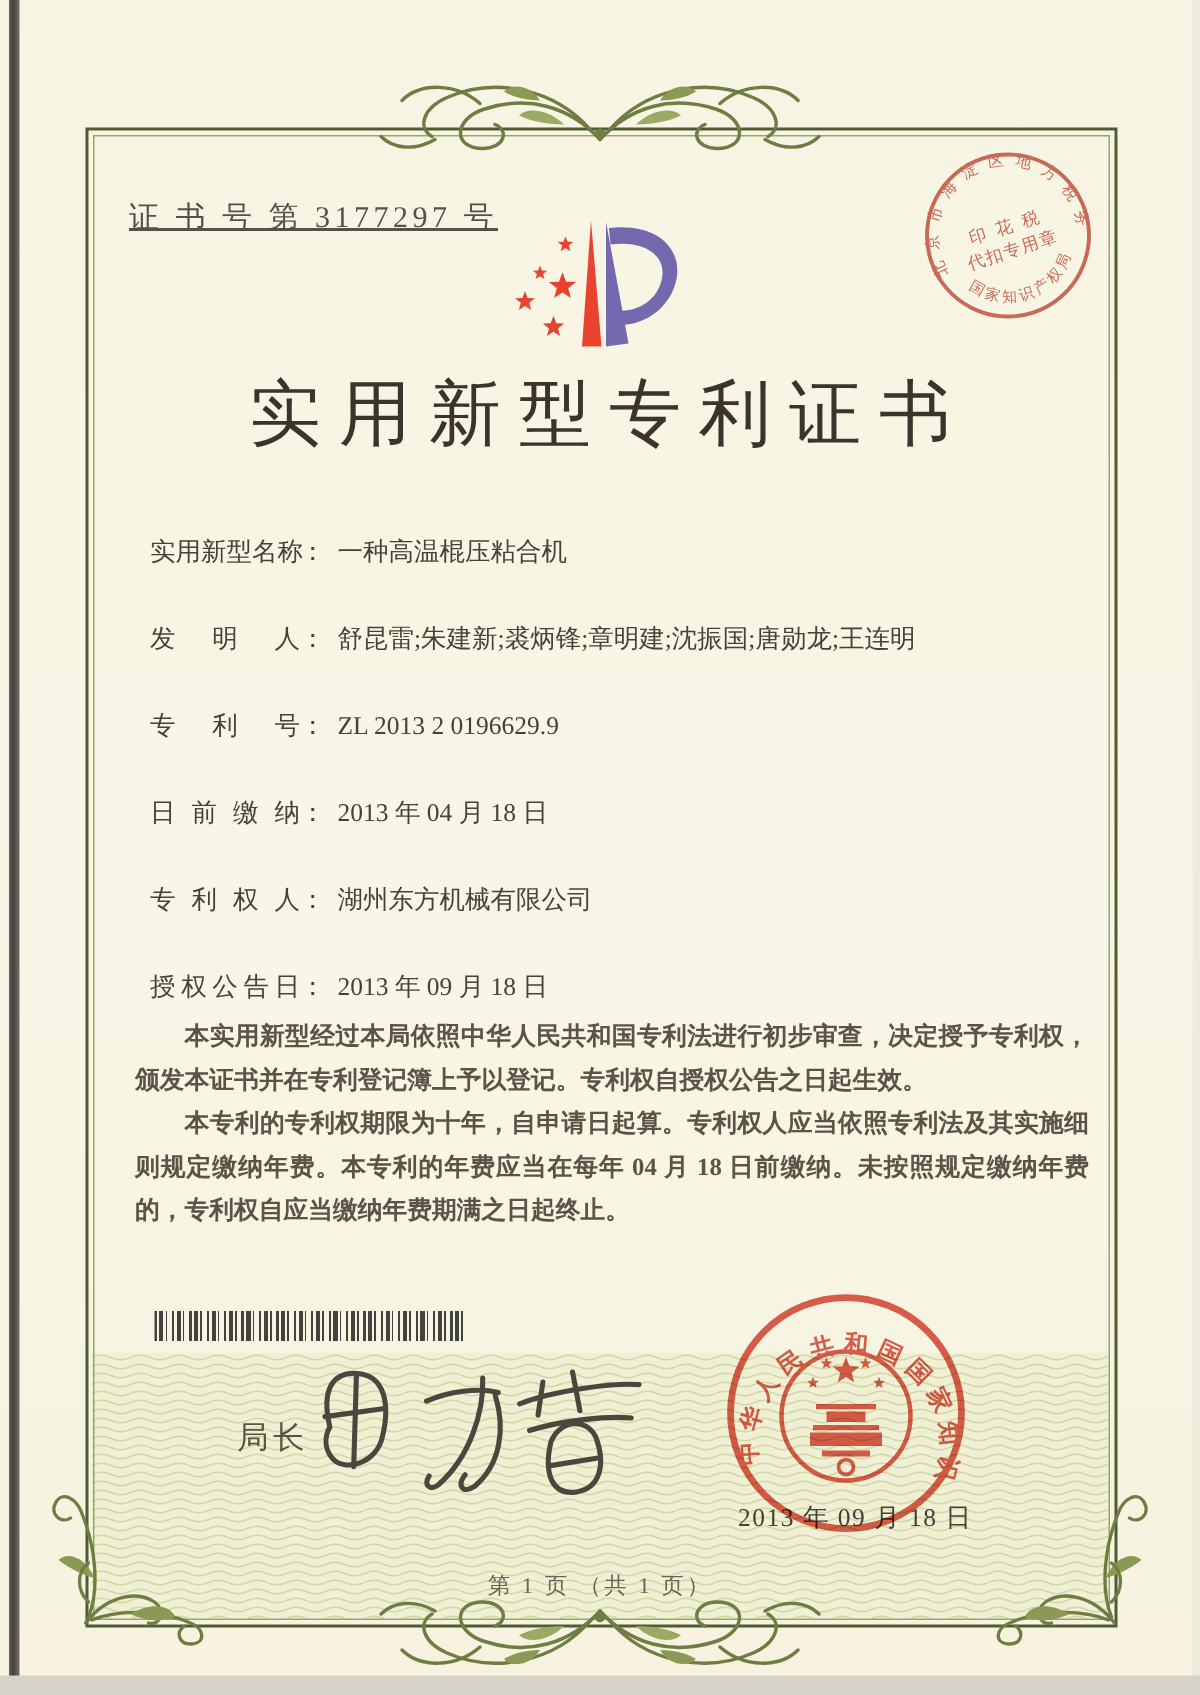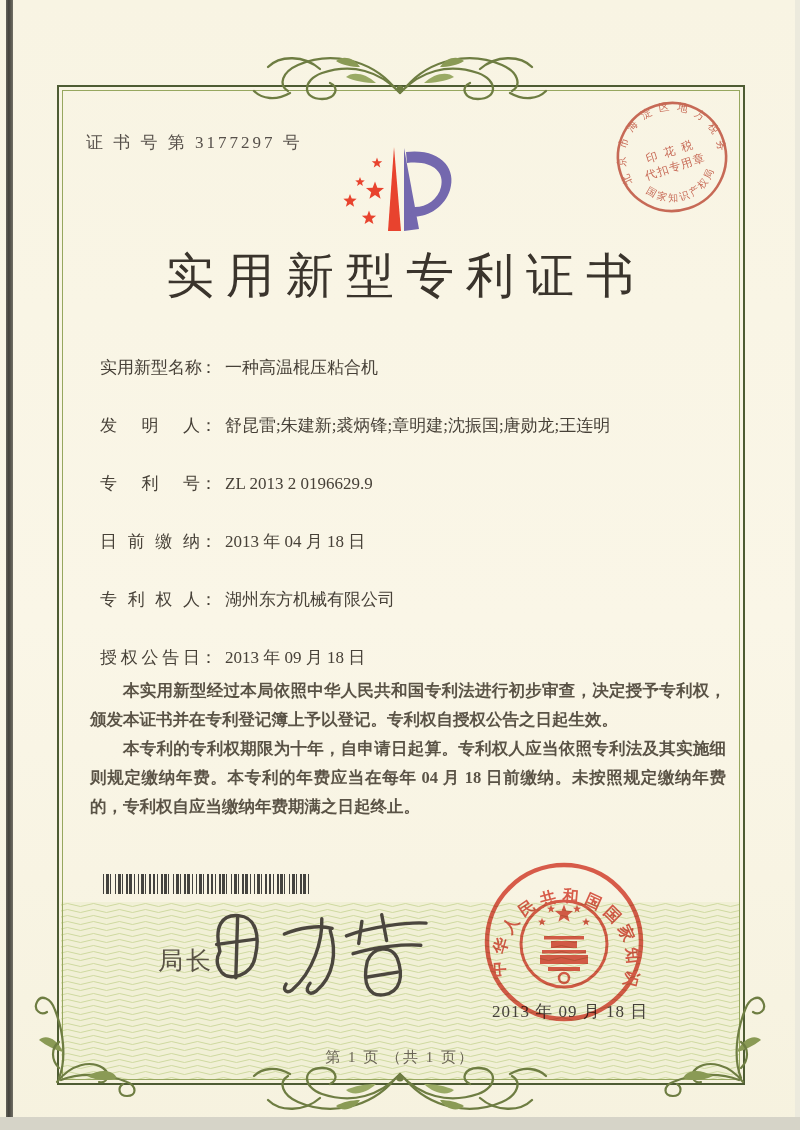--- a/index.html
+++ b/index.html
@@ -13,37 +13,37 @@
   .scan-bottom{position:absolute;left:0;top:1117px;width:800px;height:13px;background:#d6d4c8;}
   .scan-right{position:absolute;right:0;top:0;width:5px;height:1118px;background:#eceadd;}
   
   .frame-outer{position:absolute;left:57px;top:85px;width:684px;height:996px;
                border:2px solid #4e5c33;}
   .frame-inner{position:absolute;left:3px;top:3px;right:3px;bottom:3px;
                border:1px solid #97a75f;}
   .band{position:absolute;left:61px;top:902px;width:678px;height:177px;}
   .deco{position:absolute;left:0;top:0;width:800px;height:1130px;pointer-events:none;}
   
-  .cert-no{position:absolute;left:86px;top:131px;font-size:17px;letter-spacing:3px;color:#56504a;}
+  .cert-no{position:absolute;left:86px;top:131px;font-size:20px;letter-spacing:3px;color:#56504a;text-decoration:underline;}
   .logo{position:absolute;left:330px;top:140px;}
   .title{position:absolute;left:0;top:244px;width:800px;text-align:center;
          font-size:48px;letter-spacing:12px;color:#3a342c;text-indent:12px;}
   .fields{position:absolute;left:100px;top:356px;width:620px;}
   .frow{height:24px;margin-bottom:34px;font-size:17px;color:#474138;white-space:nowrap;}
   .flabel{display:inline-block;width:100px;text-align:justify;text-align-last:justify;vertical-align:top;}
   .fcolon{display:inline-block;margin-right:8px;}
   .body-text{position:absolute;left:90px;top:676px;width:636px;font-size:16.5px;
              line-height:29px;color:#5a5346;text-align:justify;}
   .body-text p{margin:0;text-indent:2em;font-weight:bold;}
   .barcode{position:absolute;left:103px;top:874px;width:209px;height:20px;opacity:.88;
      background:repeating-linear-gradient(90deg,
        #2b2b28 0px,#2b2b28 1.5px,transparent 1.5px,transparent 3.2px,
        #2b2b28 3.2px,#2b2b28 6px,transparent 6px,transparent 7.4px,
        #2b2b28 7.4px,#2b2b28 8.4px,transparent 8.4px,transparent 11.6px);}
-  .signer{position:absolute;left:158px;top:944px;font-size:25px;letter-spacing:3px;color:#5a5345;}
+  .signer{position:absolute;left:158px;top:944px;font-size:21px;letter-spacing:3px;color:#5a5345;}
   .signature{position:absolute;left:195px;top:893px;}
   .seal-date{position:absolute;left:492px;top:1000px;font-size:17px;letter-spacing:1px;color:#45413a;}
   .office-seal{position:absolute;left:472px;top:850px;mix-blend-mode:multiply;opacity:.88;}
   .tax-stamp{position:absolute;left:612px;top:97px;mix-blend-mode:multiply;opacity:.8;}
   .footer{position:absolute;left:0;top:1048px;width:800px;text-align:center;
           font-size:15px;letter-spacing:2px;color:#6a6456;}
   svg text{font-family:"Liberation Serif","DejaVu Serif",serif;}
 </style>
 </head>
 <body>

